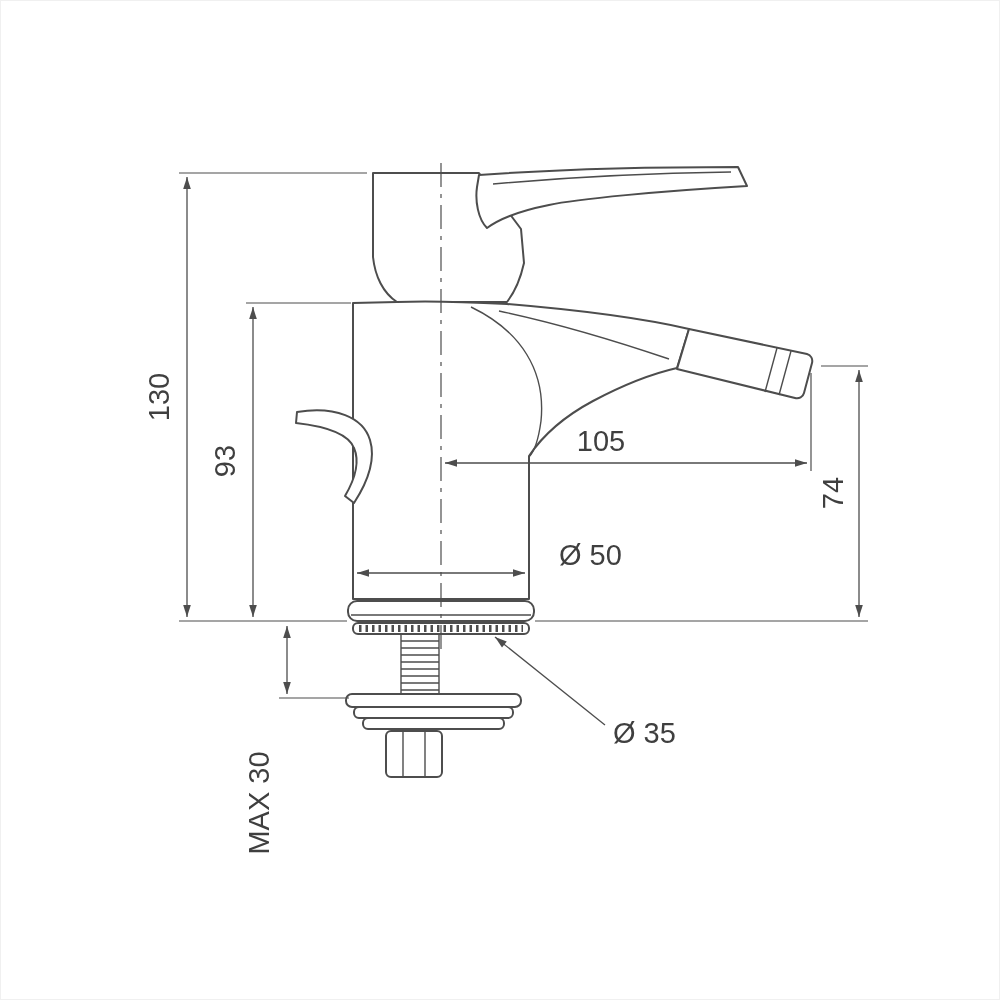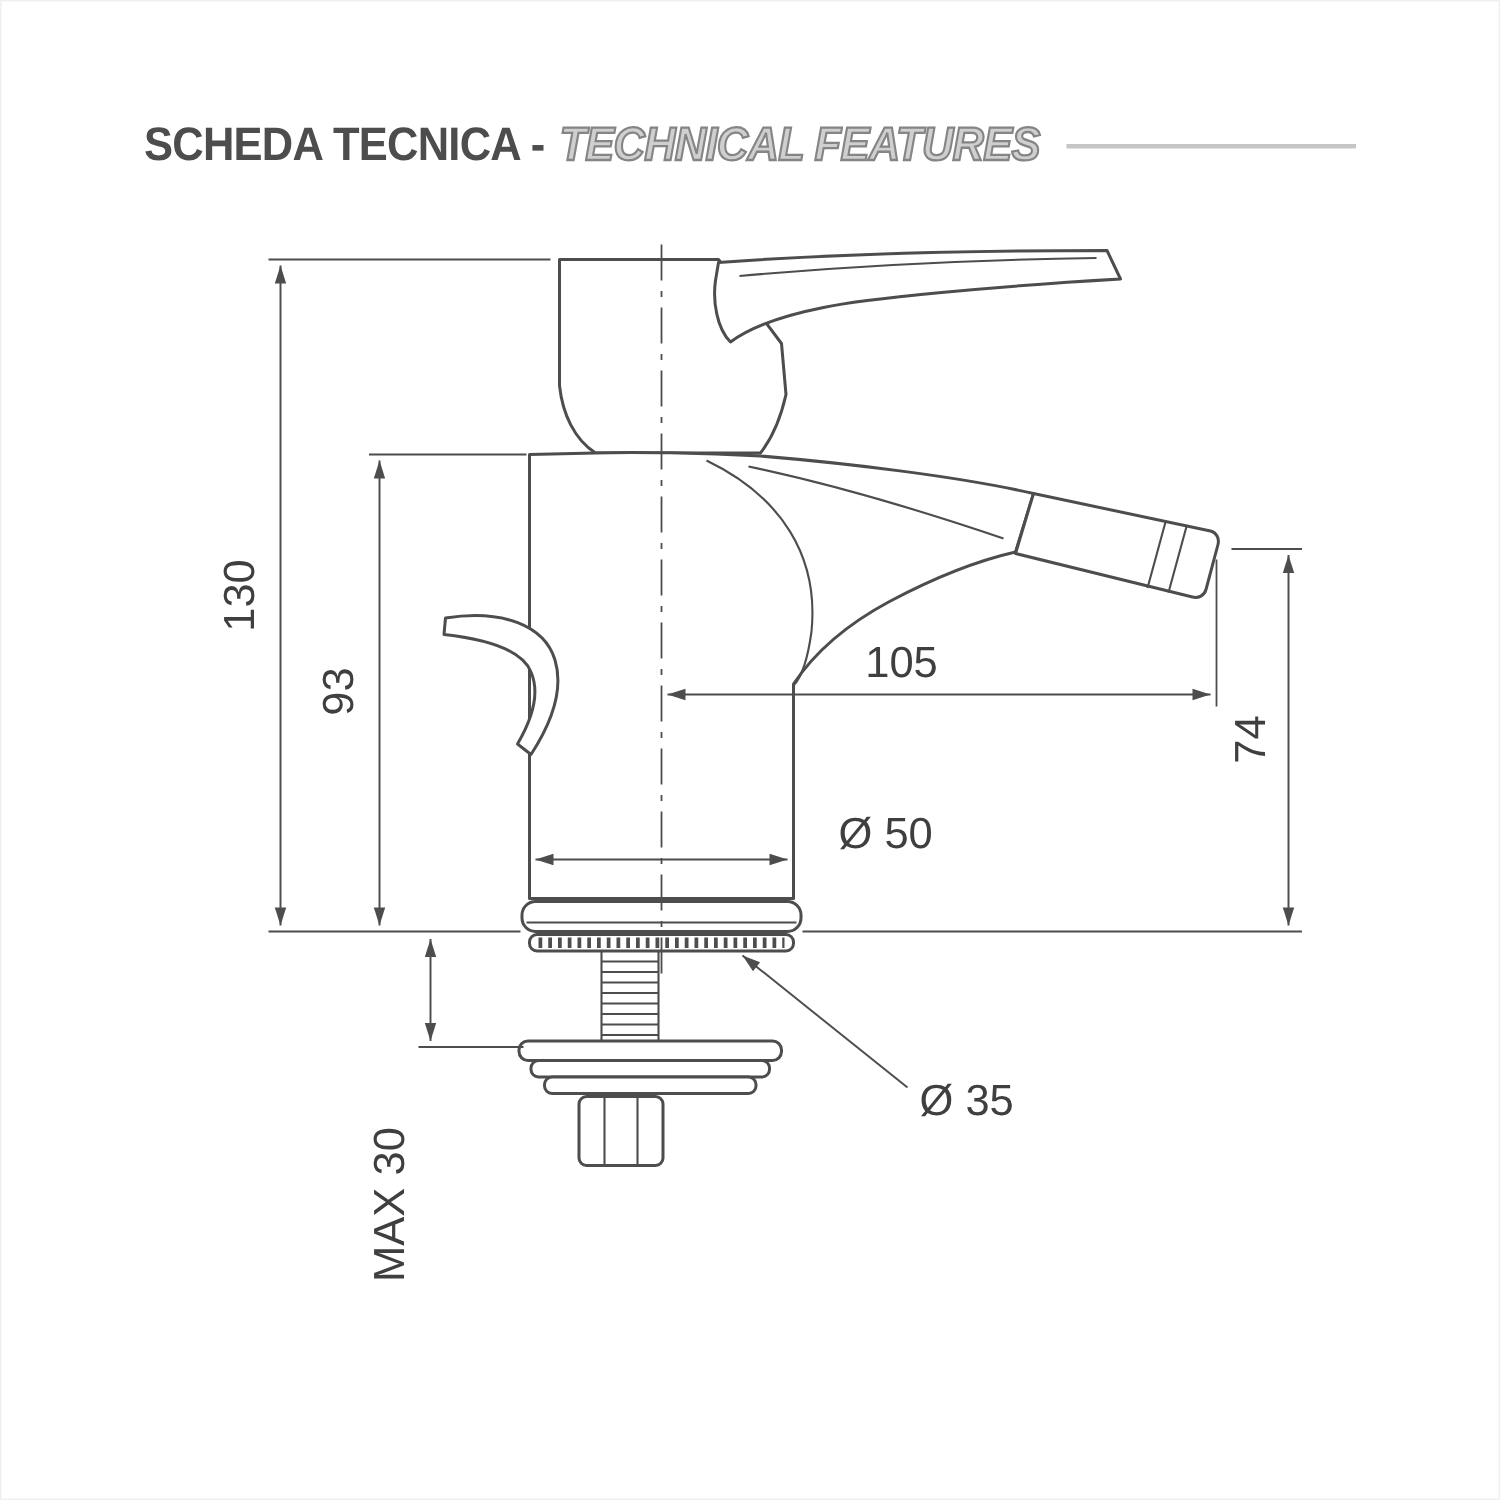--- a/index.html
+++ b/index.html
@@ -64,25 +64,20 @@
     font-family: "Liberation Sans", sans-serif;
     font-size: 29px;
     fill: #3f3f3f;
   }
 </style>
 </head>
 <body>
 
 <div class="page">
 
-  <div class="header">
-    <span class="title-primary">SCHEDA TECNICA -</span>
-    <span class="title-secondary">TECHNICAL FEATURES</span>
-    <span class="header-rule"></span>
-  </div>
 
   <svg class="drawing" viewBox="0 0 1000 1000">
     <defs>
       <marker id="arr" markerUnits="userSpaceOnUse" markerWidth="14" markerHeight="14" viewBox="0 0 14 14" refX="13" refY="7" orient="auto-start-reverse">
         <path d="M1,3.2 L13,7 L1,10.8 Z" fill="#4d4d4d"></path>
       </marker>
     </defs>
 
     <g>
 

